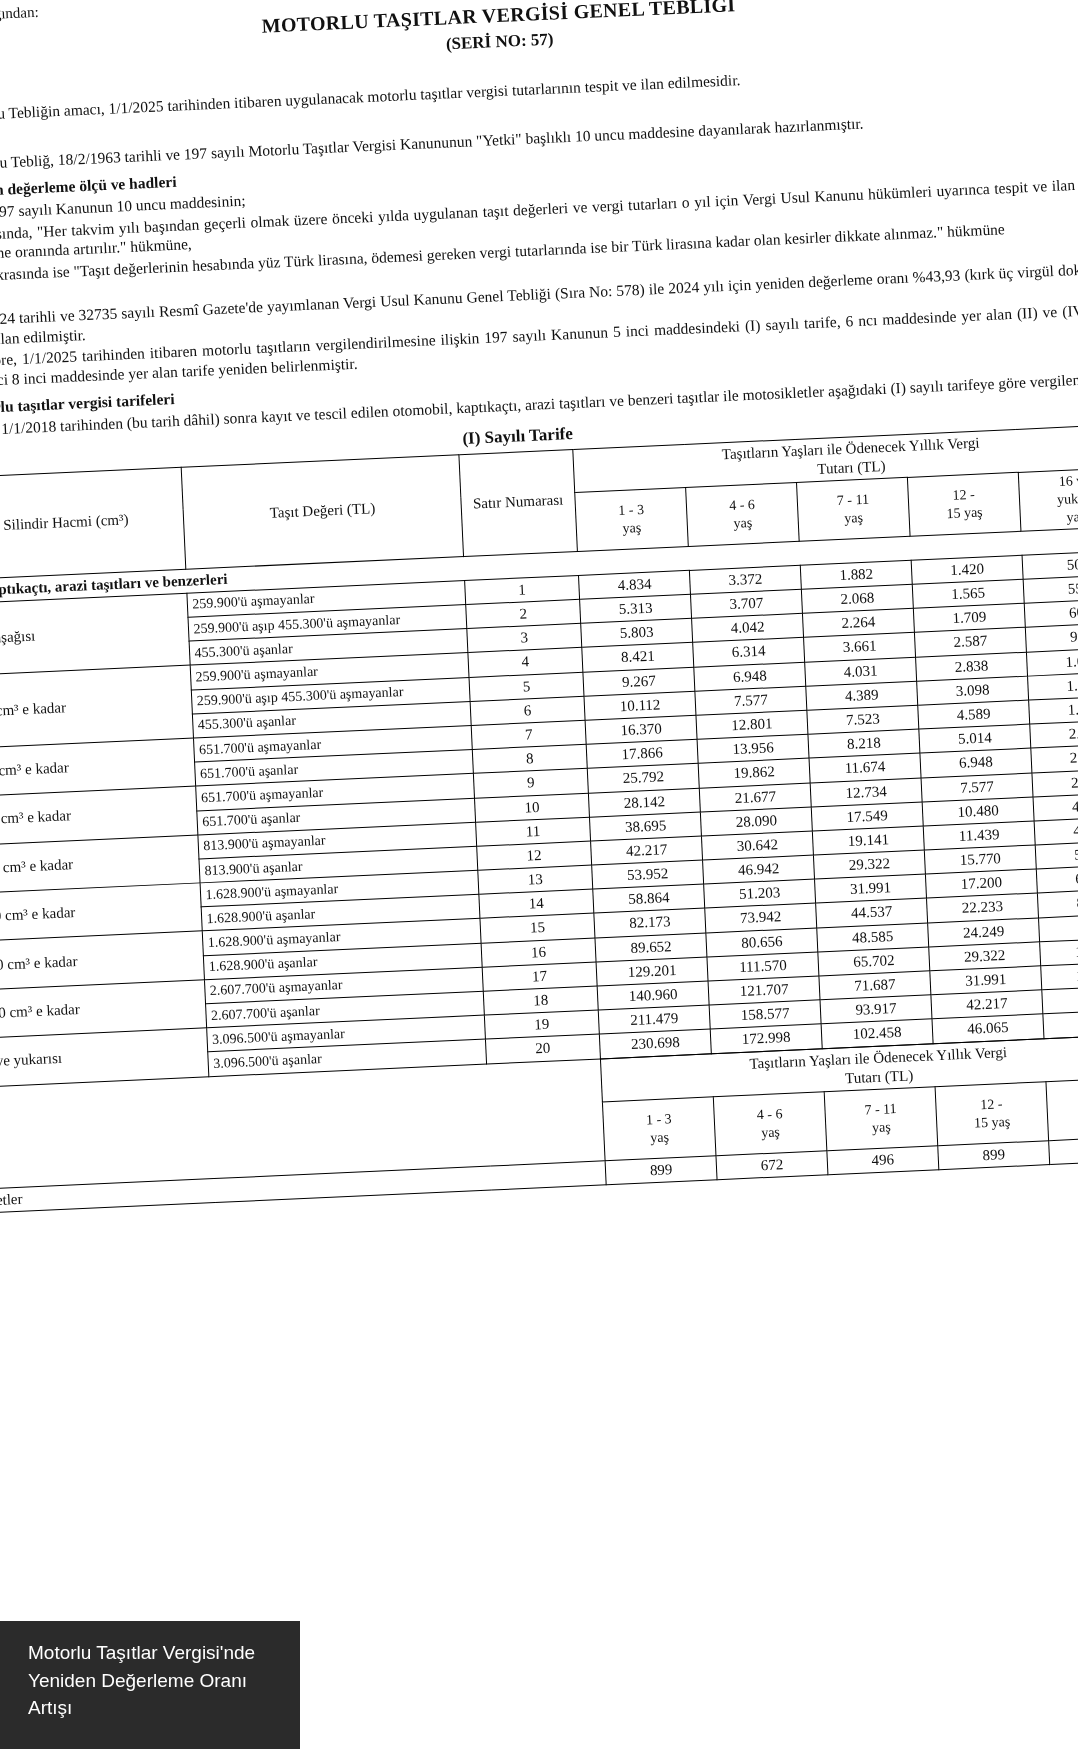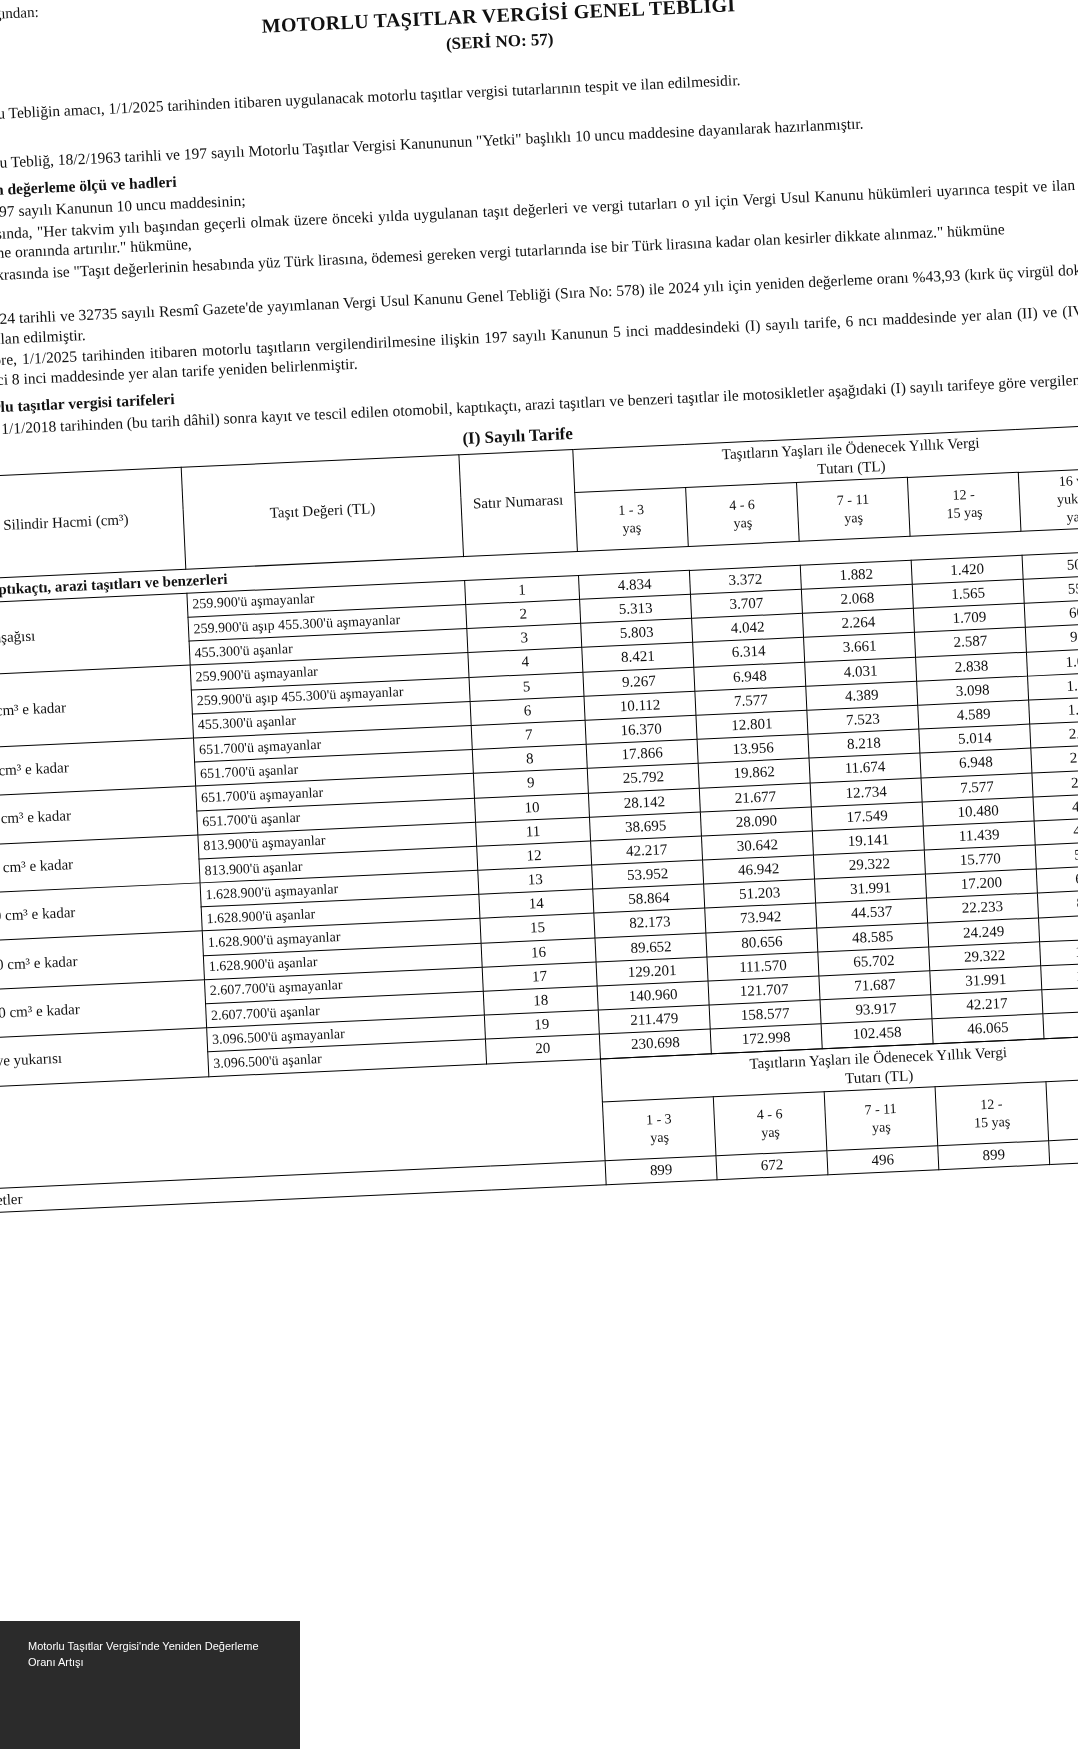--- a/index.html
+++ b/index.html
@@ -57,21 +57,21 @@
   
   #caption{
     position:absolute;
     left:0;
     bottom:0;
     width:300px;
     height:128px;
     background:#2b2b2b;
     color:#fff;
     font-family:"Liberation Sans",sans-serif;
-    font-size:11px;
+    font-size:19px;
     line-height:1.45;
     padding:18px 16px 0 28px;
     box-sizing:border-box;
   }
 </style>
 </head>
 <body>
 
 <div id="page">
   <div id="doc">

